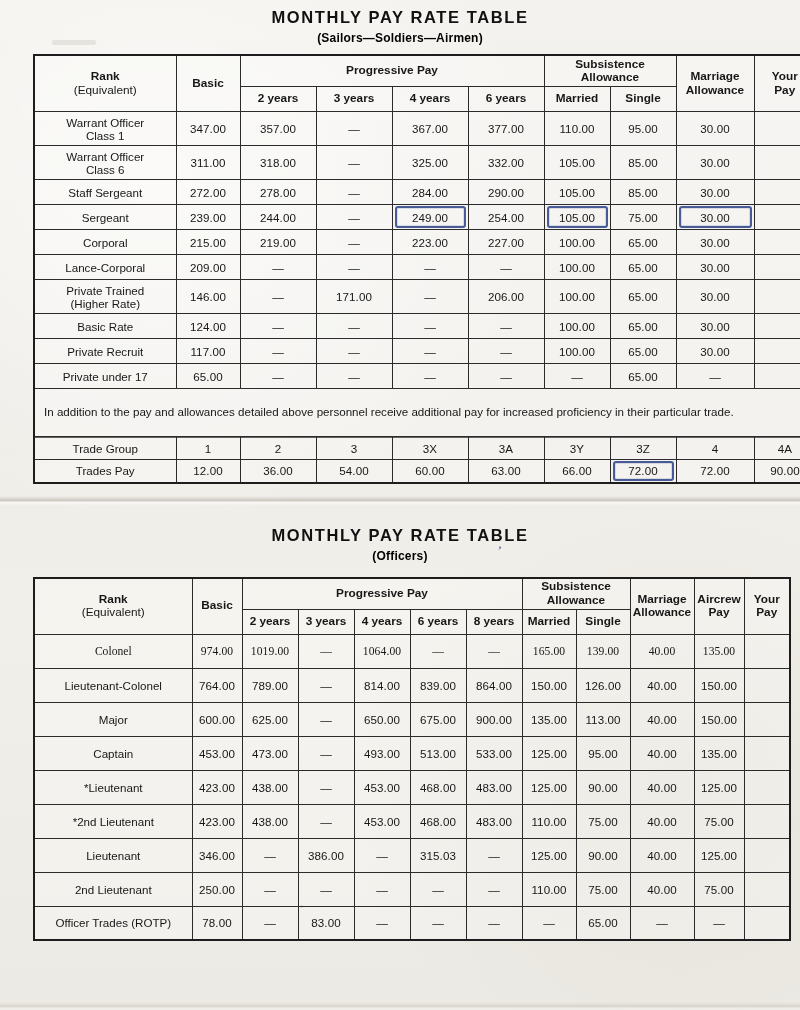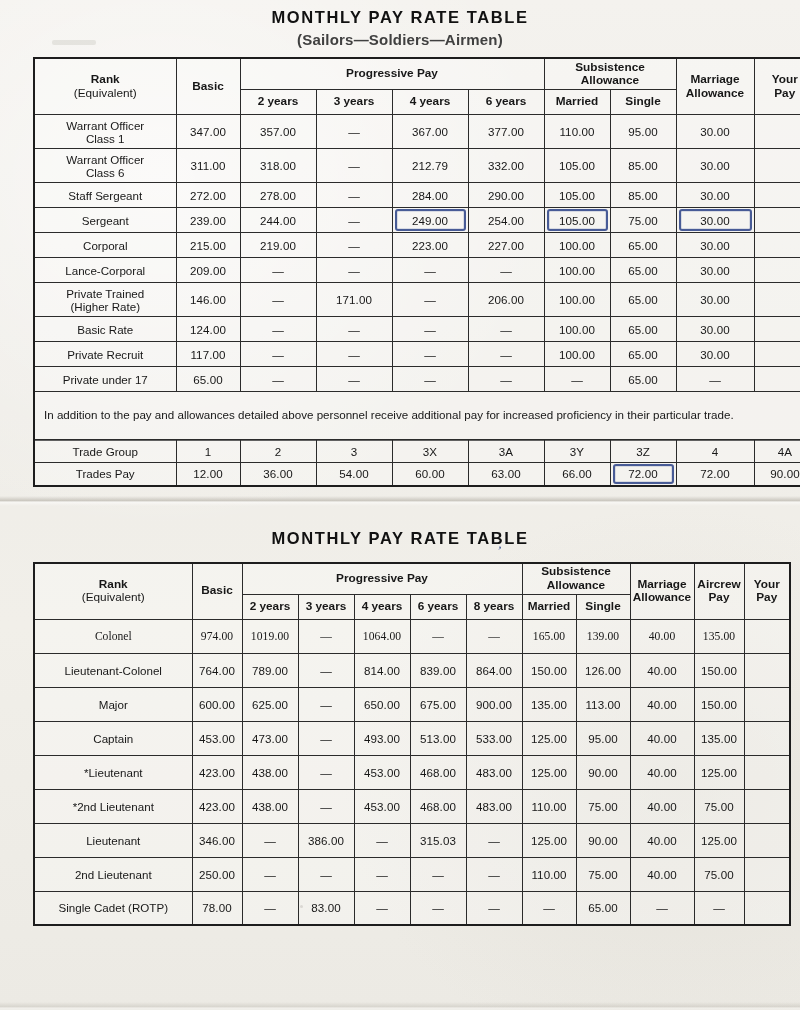--- a/index.html
+++ b/index.html
@@ -37,24 +37,24 @@
 
   
   .title-block { text-align: center; }
   .title-main {
     font-size: 16.5px;
     font-weight: bold;
     letter-spacing: 1.6px;
     color: #111;
   }
   .title-sub {
-    font-size: 15px;
+    font-size: 12px;
     font-weight: bold;
     letter-spacing: 0.2px;
-    color: #404040;
+    color: #000000;
     margin-top: 4px;
   }
 
   
   .tbl-wrap { position: relative; }
   table.pay {
     border-collapse: collapse;
     table-layout: fixed;
     background: rgba(255,255,255,0.30);
   }
@@ -197,21 +197,21 @@
             <td class="num"></td>
           </tr>
           <tr style="height: 34px;">
             <td class="rank">
               <div>Warrant Officer</div>
               <div>Class 6</div>
             </td>
             <td class="num">311.00</td>
             <td class="num">318.00</td>
             <td class="dash">—</td>
-            <td class="num">212.79</td>
+            <td class="num">325.00</td>
             <td class="num">332.00</td>
             <td class="num">105.00</td>
             <td class="num">85.00</td>
             <td class="num">30.00</td>
             <td class="num"></td>
           </tr>
           <tr style="height: 25px;">
             <td class="rank">
               <div>Staff Sergeant</div>
             </td>
@@ -371,20 +371,21 @@
             <td class="num">72.00</td>
             <td class="num">90.00</td>
             <td></td>
           </tr>
         </tbody>
     </table>
   </div>
 
   <div class="title-block" style="margin-top:42px;">
     <div class="title-main">MONTHLY PAY RATE TABLE</div>
+    <div class="title-sub">(Officers)</div>
   </div>
 
   <div class="pen-tick" style="left:497px;top:543px;">’</div>
 
   <div class="tbl-wrap" style="margin:14px 0 0 33px;width:732px;">
     <table class="pay" style="width:732px;">
       <colgroup>
         <col style="width:158px">
           <col style="width:50px">
         <col style="width:56px">
@@ -540,21 +541,21 @@
             <td class="dash">—</td>
             <td class="dash">—</td>
             <td class="dash">—</td>
             <td class="num">110.00</td>
             <td class="num">75.00</td>
             <td class="num">40.00</td>
             <td class="num">75.00</td>
             <td class="num"></td>
           </tr>
           <tr style="height: 34px;">
-            <td class="rank">Single Cadet (ROTP)</td>
+            <td class="rank">Officer Trades (ROTP)</td>
             <td class="num">78.00</td>
             <td class="dash">—</td>
             <td class="num">83.00</td>
             <td class="dash">—</td>
             <td class="dash">—</td>
             <td class="dash">—</td>
             <td class="dash">—</td>
             <td class="num">65.00</td>
             <td class="dash">—</td>
             <td class="dash">—</td>

